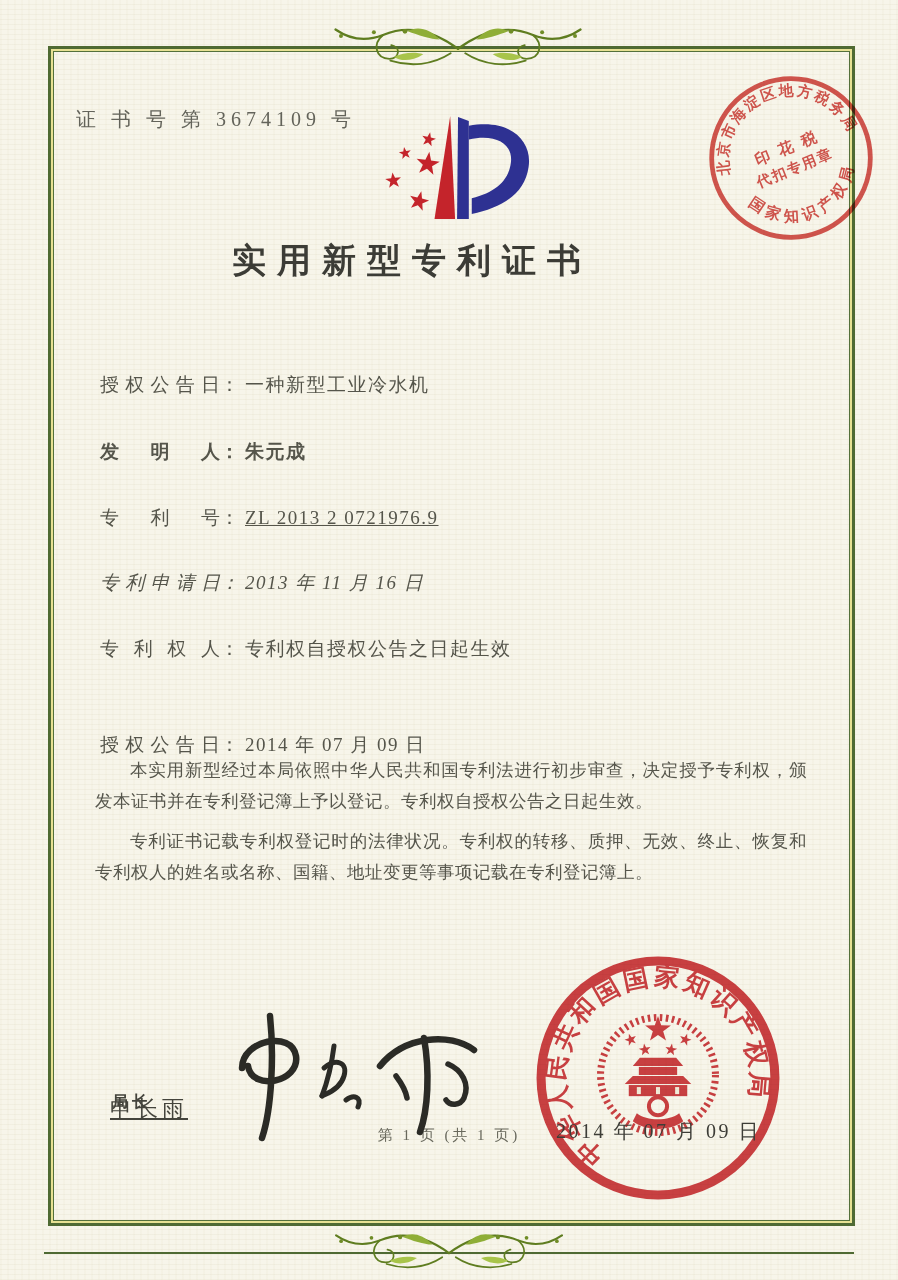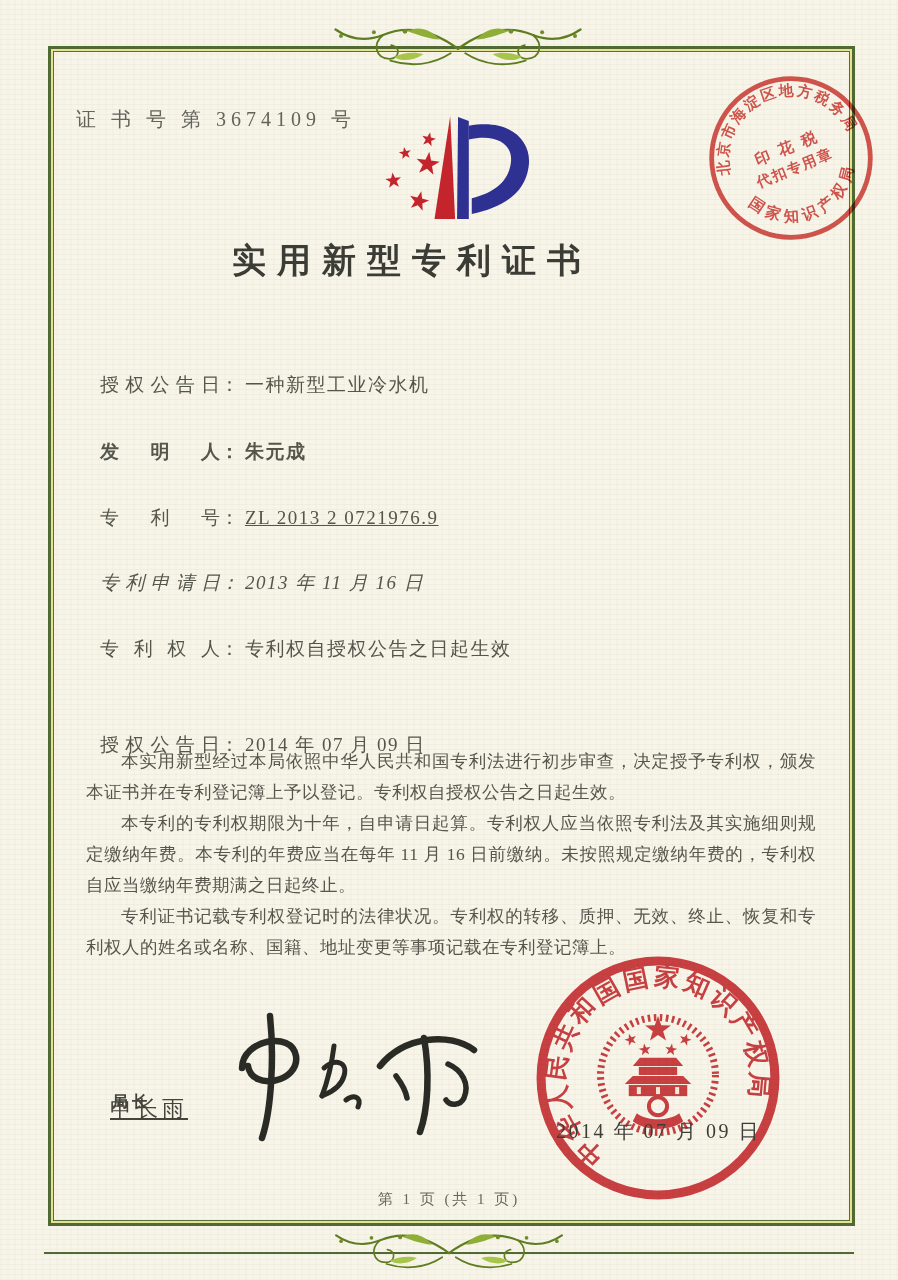--- a/index.html
+++ b/index.html
@@ -36,35 +36,35 @@
   .field{position:absolute;left:100px;font-size:19px;color:#55554b;white-space:nowrap;z-index:3;}
   .f1{top:372px;} .f2{top:439px;font-weight:bold;} .f3{top:505px;text-decoration:underline;} .f4{top:570px;font-style:italic;} .f5{top:636px;} .f6{top:732px;}
   .flabel{display:inline-block;width:120px;text-align:justify;text-align-last:justify;}
   .fcolon{display:inline-block;}
   .fvalue{margin-left:6px;letter-spacing:1.5px;margin-top:24px;}
 
   .body-text{
     position:absolute;left:86px;top:746px;width:730px;z-index:3;
     font-size:17.5px;line-height:31px;color:#56564c;text-align:justify;
   }
-  .body-text p{margin:0;text-indent:2em;letter-spacing:.5px;}
+  .body-text p{margin:9px;text-indent:2em;letter-spacing:.5px;}
 
   .signer-title{position:absolute;left:112px;top:1092px;font-size:16px;letter-spacing:4px;color:#44443c;z-index:3;font-weight:bold;}
   .signer-name{position:absolute;left:110px;top:1094px;font-size:22px;letter-spacing:4px;color:#44443c;z-index:3;text-decoration:underline;}
   .signature{position:absolute;left:212px;top:1004px;width:285px;height:140px;z-index:4;}
 
   .seal{position:absolute;mix-blend-mode:multiply;}
   .seal-office{left:532px;top:952px;width:252px;height:252px;z-index:5;}
   .seal-stamp{left:705px;top:72px;width:172px;height:172px;z-index:5;}
   .seal-date{
     position:absolute;left:556px;top:1118px;z-index:6;font-size:20px;
     letter-spacing:2.5px;color:#3d3d37;white-space:nowrap;
   }
   .page-footer{
-    position:absolute;left:0;top:1190px;width:898px;text-align:center;
+    position:absolute;left:0;top:1126px;width:898px;text-align:center;
     font-size:15px;letter-spacing:3px;color:#68685c;z-index:3;
   }
 </style>
 </head>
 <body>
 
 <div id="page">
 
   <div class="frame"></div>
   <div class="bottom-rule"></div>
@@ -128,21 +128,20 @@
   </div>
   <div class="field f5">
     <span class="flabel">专利权人</span><span class="fcolon">：</span><span class="fvalue">专利权自授权公告之日起生效</span>
   </div>
   <div class="field f6">
     <span class="flabel">授权公告日</span><span class="fcolon">：</span><span class="fvalue">2014 年 07 月 09 日</span>
   </div>
 
   <div class="body-text">
     <p>本实用新型经过本局依照中华人民共和国专利法进行初步审查，决定授予专利权，颁发本证书并在专利登记簿上予以登记。专利权自授权公告之日起生效。</p>
-    <p>本专利的专利权期限为十年，自申请日起算。专利权人应当依照专利法及其实施细则规定缴纳年费。本专利的年费应当在每年 11 月 16 日前缴纳。未按照规定缴纳年费的，专利权自应当缴纳年费期满之日起终止。</p>
     <p>专利证书记载专利权登记时的法律状况。专利权的转移、质押、无效、终止、恢复和专利权人的姓名或名称、国籍、地址变更等事项记载在专利登记簿上。</p>
   </div>
 
   <div class="signer-title">局长</div>
   <div class="signer-name">申长雨</div>
 
   <svg class="signature" viewBox="0 0 285 140">
     <g stroke="#2b2b26" stroke-width="6.5" fill="none" stroke-linecap="round" stroke-linejoin="round">
       <path d="M30,64 C30,36 80,26 84,52 C88,78 40,88 36,62"></path>
       <path d="M58,12 C62,50 60,104 50,134"></path>

